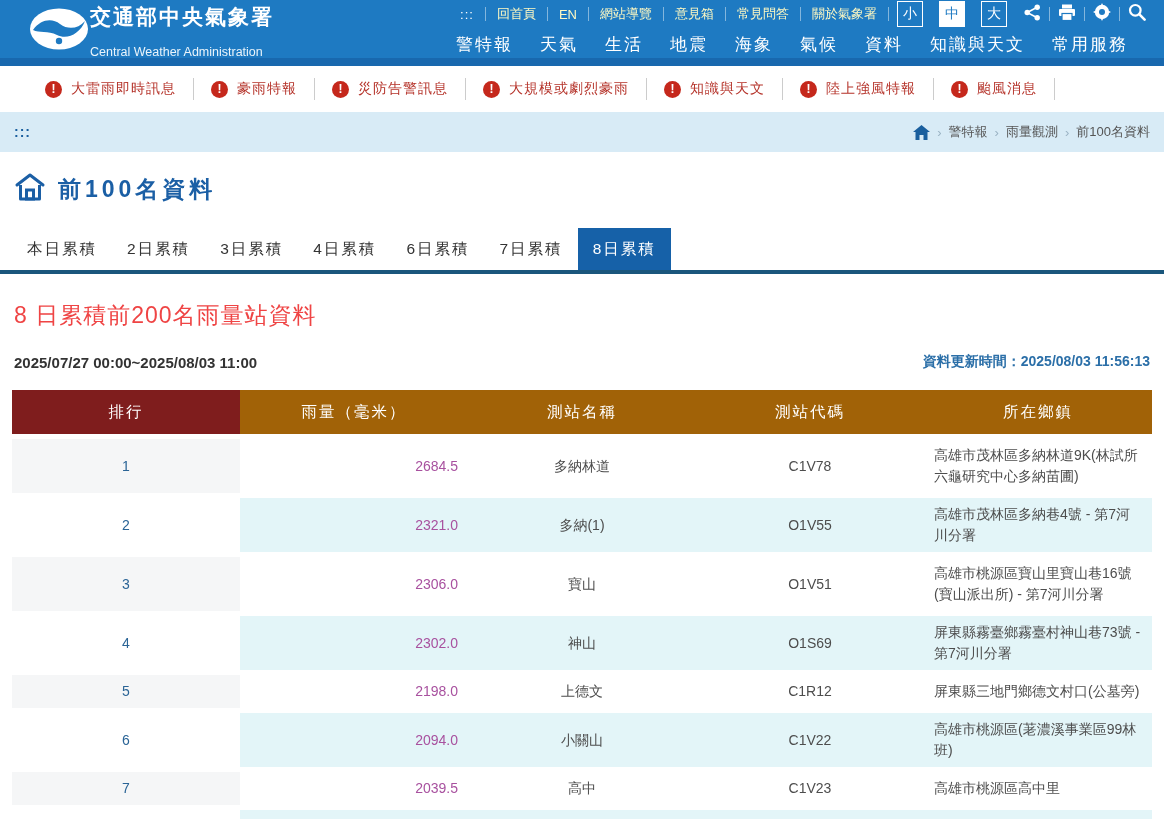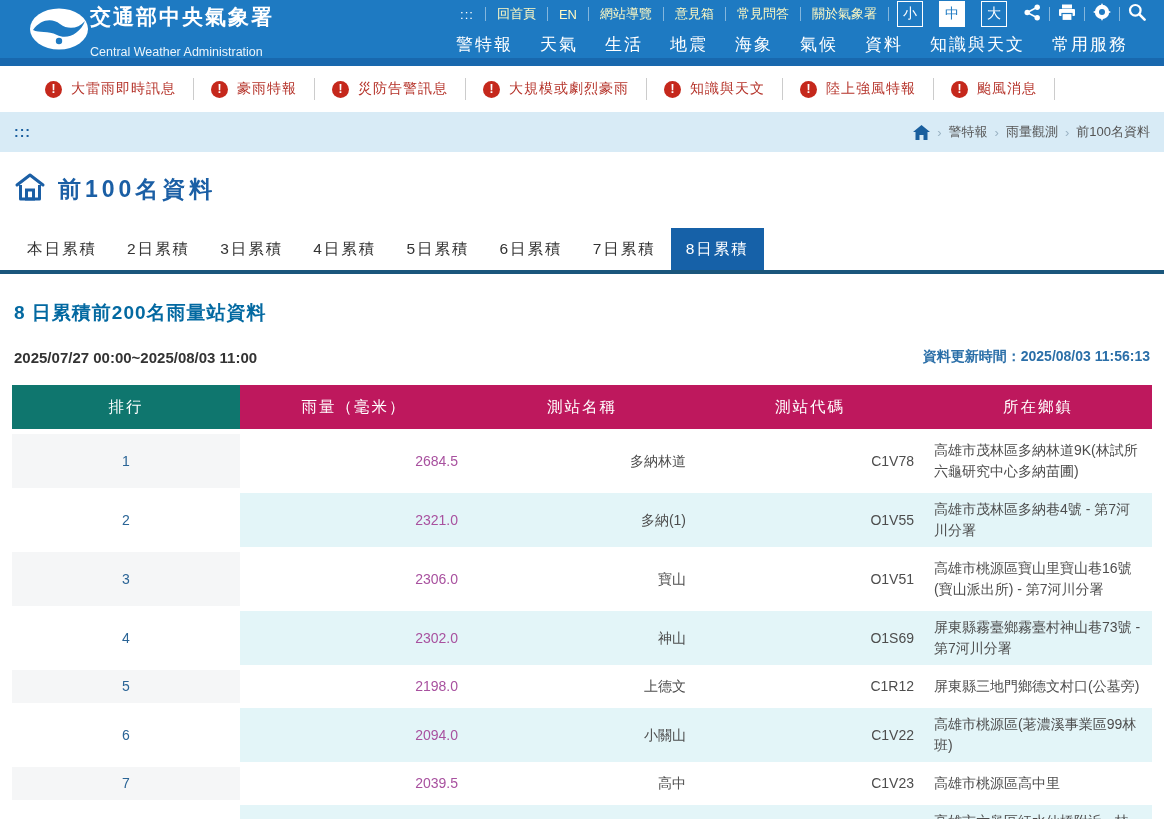--- a/index.html
+++ b/index.html
@@ -47,36 +47,36 @@
 
   
   .tabs { display:flex; align-items:stretch; height:42px; margin-top:6px; padding-left:12px; }
   .tab { display:flex; align-items:center; padding:0 15px; font-size:15.5px; color:#333;
          letter-spacing:2px; cursor:pointer; white-space:nowrap; }
   .tab.active { background:#1661a8; color:#fff; }
   .tabs-underline { height:4px; background:#1a567c; width:100%; }
 
   
   .section { padding:0 14px; }
-  .section h2 { margin-top:26px; color:#0369a1; font-size:19px; font-weight:bold; letter-spacing:1px; }
+  .section h2 { margin-top:26px; color:#ef4444; font-size:23px; font-weight:normal; letter-spacing:1px; }
   .meta-row { display:flex; justify-content:space-between; align-items:flex-end; margin-top:22px;font-weight:bold; }
   .date-range { color:#333; font-size:15px; }
   .update-time { color:#2b6fa8; font-size:14px; }
 
   
   .rain-table { width:1140px; margin:14px 12px 0 12px; border-collapse:separate; border-spacing:0 5px;
                 table-layout:fixed; }
   .rain-table col { width:20%; }
   .rain-table th { height:44px; color:#fff; font-size:15.5px; font-weight:normal; letter-spacing:2px; text-align:center; }
-  th.th-rank { background:#0f766e; }
-  th.th-teal { background:#be185d; }
+  th.th-rank { background:#7f1d1d; }
+  th.th-teal { background:#a16207; }
   .rain-table td { padding:6px 10px; font-size:14px; line-height:21px; vertical-align:middle; }
   td.rank-cell { text-align:center; color:#2a6496; }
   td.rain-cell { text-align:right; color:#a8519f; }
-  td.name-cell, td.code-cell { text-align:right; color:#4d4d4d; }
+  td.name-cell, td.code-cell { text-align:center; color:#4d4d4d; }
   td.town-cell { text-align:left; color:#4d4d4d; }
   tr.odd td.rank-cell { background:#f5f6f7; }
   tr.odd td.data-cell { background:#fff; }
   tr.even td.rank-cell { background:#fff; }
   tr.even td.data-cell { background:#e3f5f8; }
 </style>
 </head>
 <body>
 
 <div class="header">
@@ -216,21 +216,20 @@
     </svg>
   </span>
   <h1>前100名資料</h1>
 </div>
 
 <div class="tabs" id="tabs">
     <div class="tab">本日累積</div>
     <div class="tab">2日累積</div>
     <div class="tab">3日累積</div>
     <div class="tab">4日累積</div>
-    <div class="tab">5日累積</div>
     <div class="tab">6日累積</div>
     <div class="tab">7日累積</div>
     <div class="tab active">8日累積</div>
   </div>
 <div class="tabs-underline"></div>
 
 <div class="section">
   <h2>8 日累積前200名雨量站資料</h2>
   <div class="meta-row">
     <span class="date-range">2025/07/27 00:00~2025/08/03 11:00</span>

